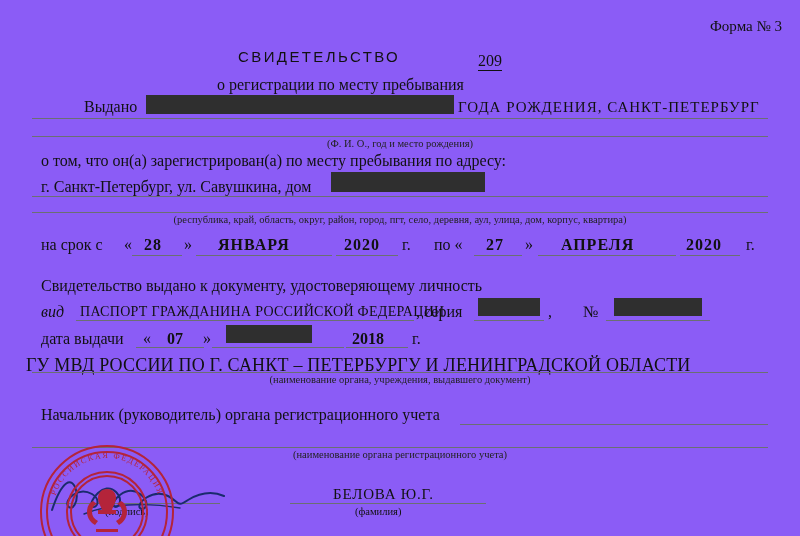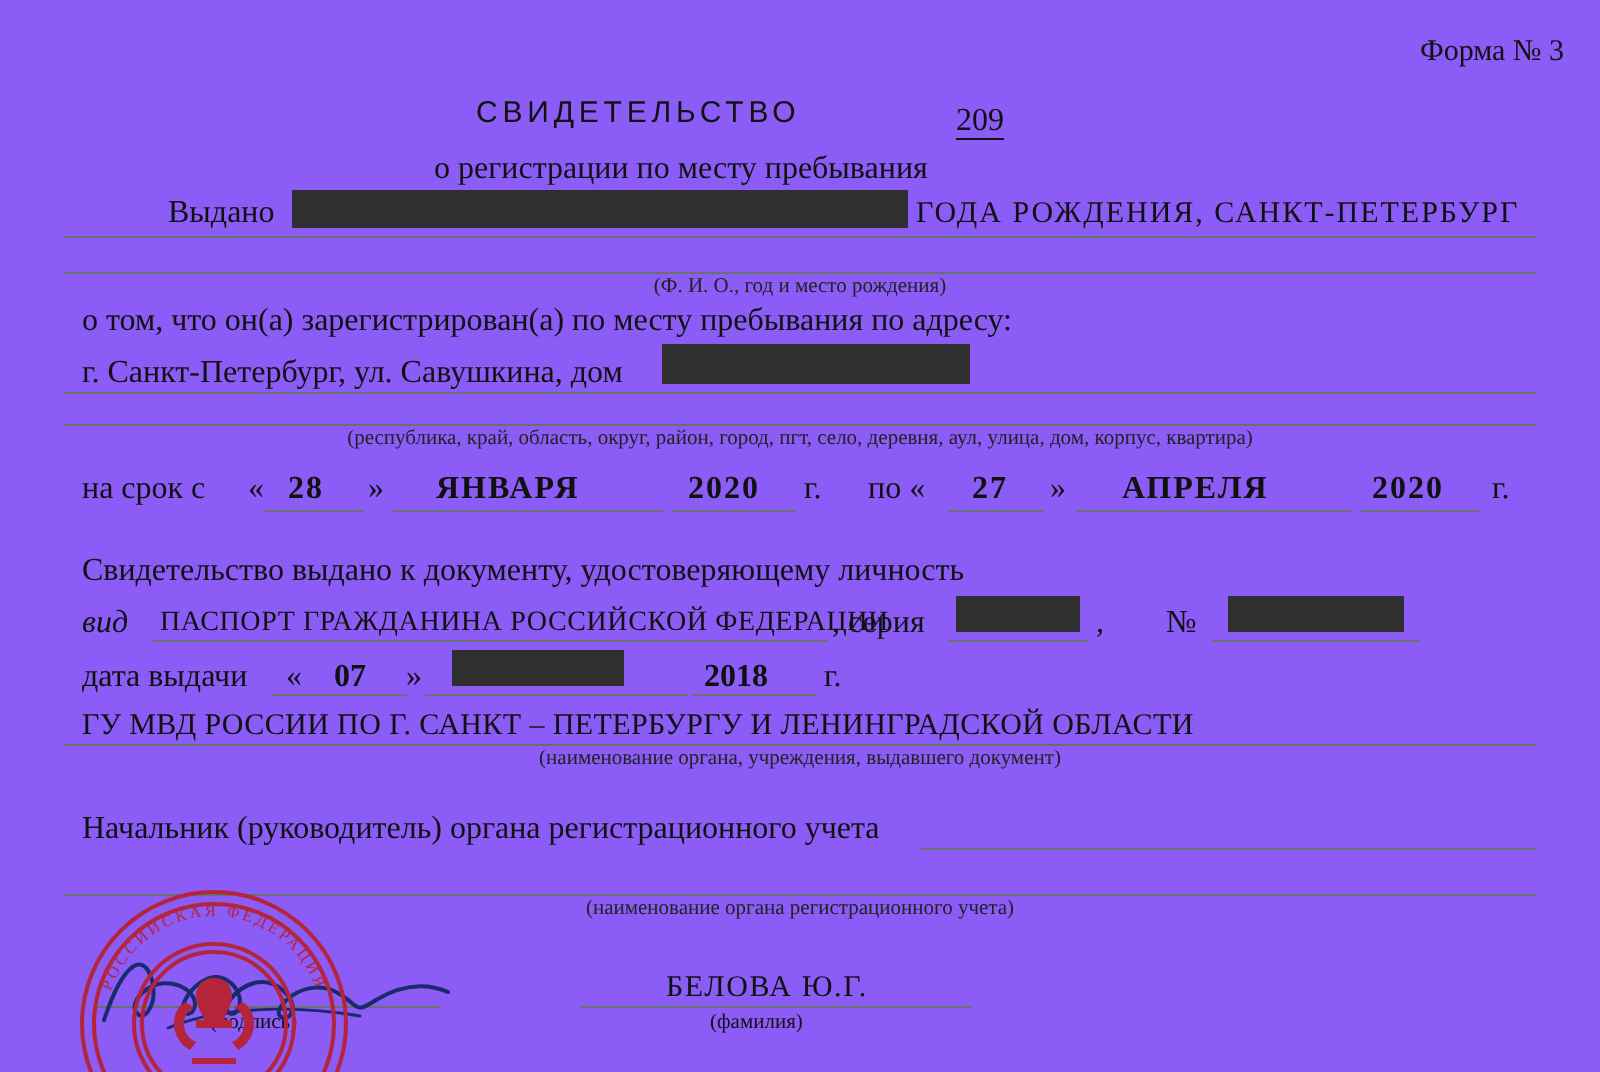--- a/index.html
+++ b/index.html
@@ -177,21 +177,21 @@
   <div class="lbl" style="left:143px; top:330px;">«</div>
   <div class="lbl" style="left:167px; top:330px; font-weight:bold;">07</div>
   <div class="lbl" style="left:203px; top:330px;">»</div>
   <div class="redact" style="left:226px; top:325px; width:86px; height:18px;"></div>
   <div class="lbl" style="left:352px; top:330px; font-weight:bold;">2018</div>
   <div class="lbl" style="left:412px; top:330px;">г.</div>
   <div class="rule" style="left:136px; top:347px; width:68px;"></div>
   <div class="rule" style="left:212px; top:347px; width:132px;"></div>
   <div class="rule" style="left:346px; top:347px; width:62px;"></div>
 
-  <div class="lbl" style="left:41px; top:355px; font-size:15px; letter-spacing:0.2px;">ГУ  МВД  РОССИИ  ПО  Г. САНКТ – ПЕТЕРБУРГУ  И  ЛЕНИНГРАДСКОЙ ОБЛАСТИ</div>
+  <div class="lbl" style="left:26px; top:355px; font-size:18px; letter-spacing:0.2px;">ГУ  МВД  РОССИИ  ПО  Г. САНКТ – ПЕТЕРБУРГУ  И  ЛЕНИНГРАДСКОЙ ОБЛАСТИ</div>
   <div class="rule" style="left:32px; top:372px; width:736px;"></div>
   <div class="small-caption" style="top:374px;"><span>(наименование органа, учреждения, выдавшего документ)</span></div>
 
   <div class="lbl" style="left:41px; top:406px;">Начальник (руководитель) органа регистрационного учета</div>
   <div class="rule" style="left:460px; top:424px; width:308px;"></div>
   <div class="rule" style="left:32px; top:447px; width:736px;"></div>
   <div class="small-caption" style="top:449px;"><span>(наименование органа регистрационного учета)</span></div>
 
   <div class="rule" style="left:48px; top:503px; width:172px;"></div>
   <div class="rule" style="left:290px; top:503px; width:196px;"></div>

